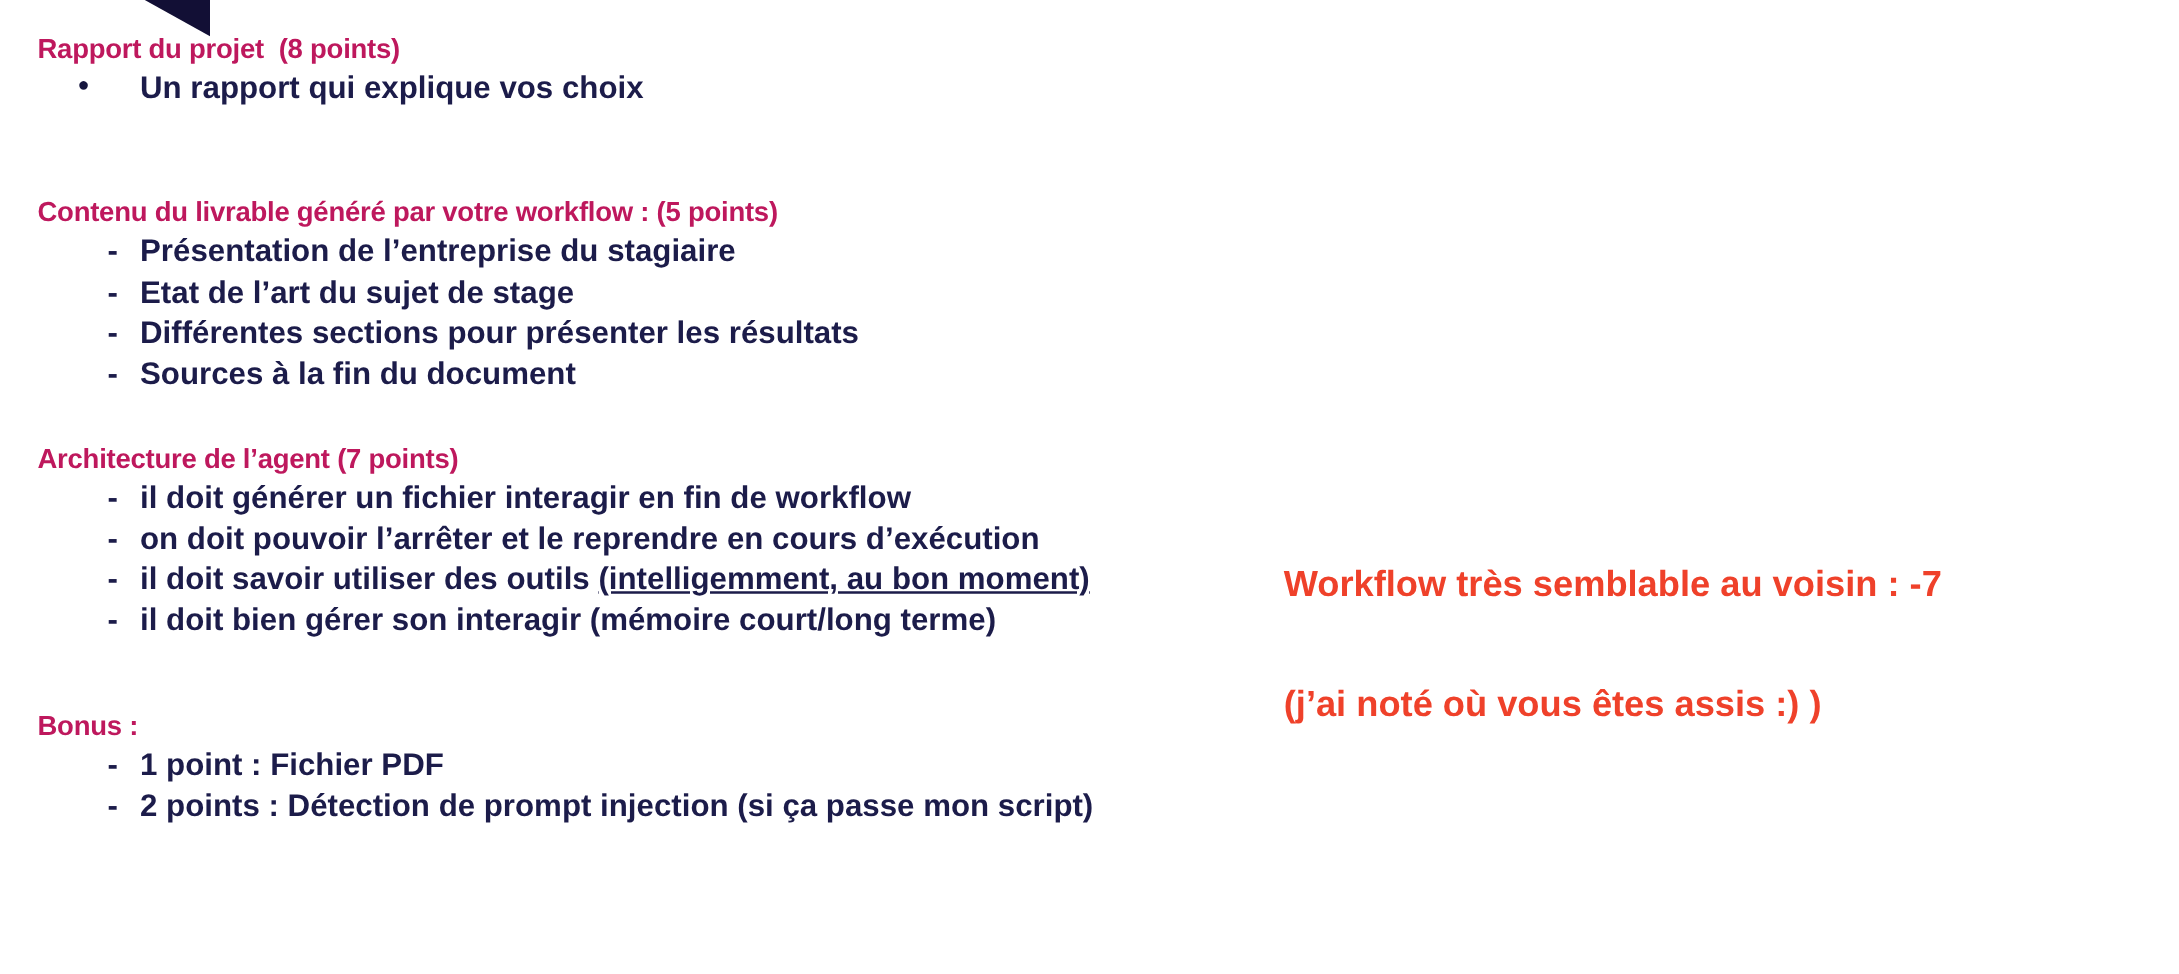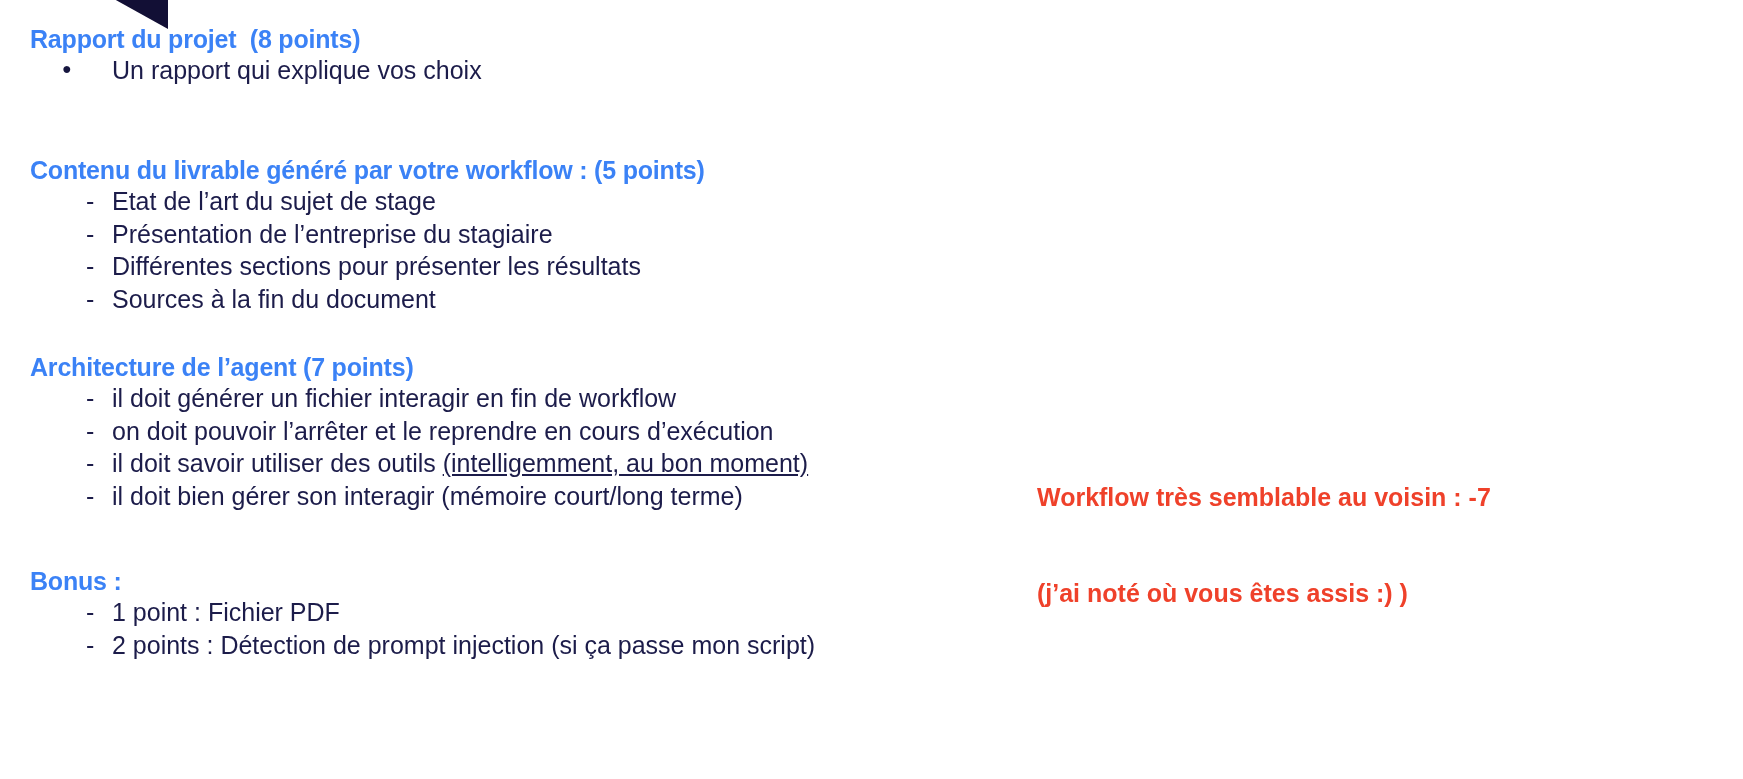--- a/index.html
+++ b/index.html
@@ -37,32 +37,33 @@
     width: 1743px;
     height: 779px;
   }
 
   .section {
     position: absolute;
     left: 30px;
   }
 
   .sec-heading {
-    font-size: 25px;
+    font-size: 22px;
     font-weight: bold;
     line-height: 30px;
     letter-spacing: -0.2px;
-    color: #3b82f6;
+    color: #be185d;
     white-space: pre;
   }
 
   ul.lvl1, ul.lvl2, ul.dash {
     list-style: none;
     margin: 0;
     padding: 0;
+    font-weight: bold;
   }
 
   
   li.bullet-disc {
     position: relative;
     padding-left: 82px;
     font-size: 25px;
     line-height: 33px;
     color: #1c1c4a;
     white-space: pre;
@@ -114,27 +115,26 @@
     line-height: 32.5px;
     color: #1c1c4a;
   }
 
   .u { text-decoration: underline; text-underline-offset: 2px; }
 
   
   .annotation {
     position: absolute;
     left: 1027px;
-    top: 417px;
-    font-size: 25px;
+    top: 388px;
+    font-size: 29px;
     font-weight: bold;
     line-height: 32px;
     color: #ef412a;
     white-space: pre;
-    margin-left: 10px;
   }
   .annotation div { white-space: pre; }
 
   
   #sec-rapport      { top: 24px; }
   #sec-contenu      { top: 155px; }
   #sec-architecture { top: 352px; }
   #sec-bonus        { top: 566px; }
 </style>
 </head>
@@ -147,22 +147,22 @@
   <div class="section" id="sec-rapport">
     <div class="sec-heading">Rapport du projet  (8 points)</div>
     <ul class="lvl1">
       <li class="bullet-disc">Un rapport qui explique vos choix</li>
     </ul>
   </div>
 
   <div class="section" id="sec-contenu">
     <div class="sec-heading">Contenu du livrable généré par votre workflow : (5 points)</div>
     <ul class="dash">
+      <li class="bullet-dash">Présentation de l’entreprise du stagiaire</li>
       <li class="bullet-dash">Etat de l’art du sujet de stage</li>
-      <li class="bullet-dash">Présentation de l’entreprise du stagiaire</li>
       <li class="bullet-dash">Différentes sections pour présenter les résultats</li>
       <li class="bullet-dash">Sources à la fin du document</li>
     </ul>
   </div>
 
   <div class="section" id="sec-architecture">
     <div class="sec-heading">Architecture de l’agent (7 points)</div>
     <ul class="dash">
       <li class="bullet-dash">il doit générer un fichier interagir en fin de workflow</li>
       <li class="bullet-dash">on doit pouvoir l’arrêter et le reprendre en cours d’exécution</li>

